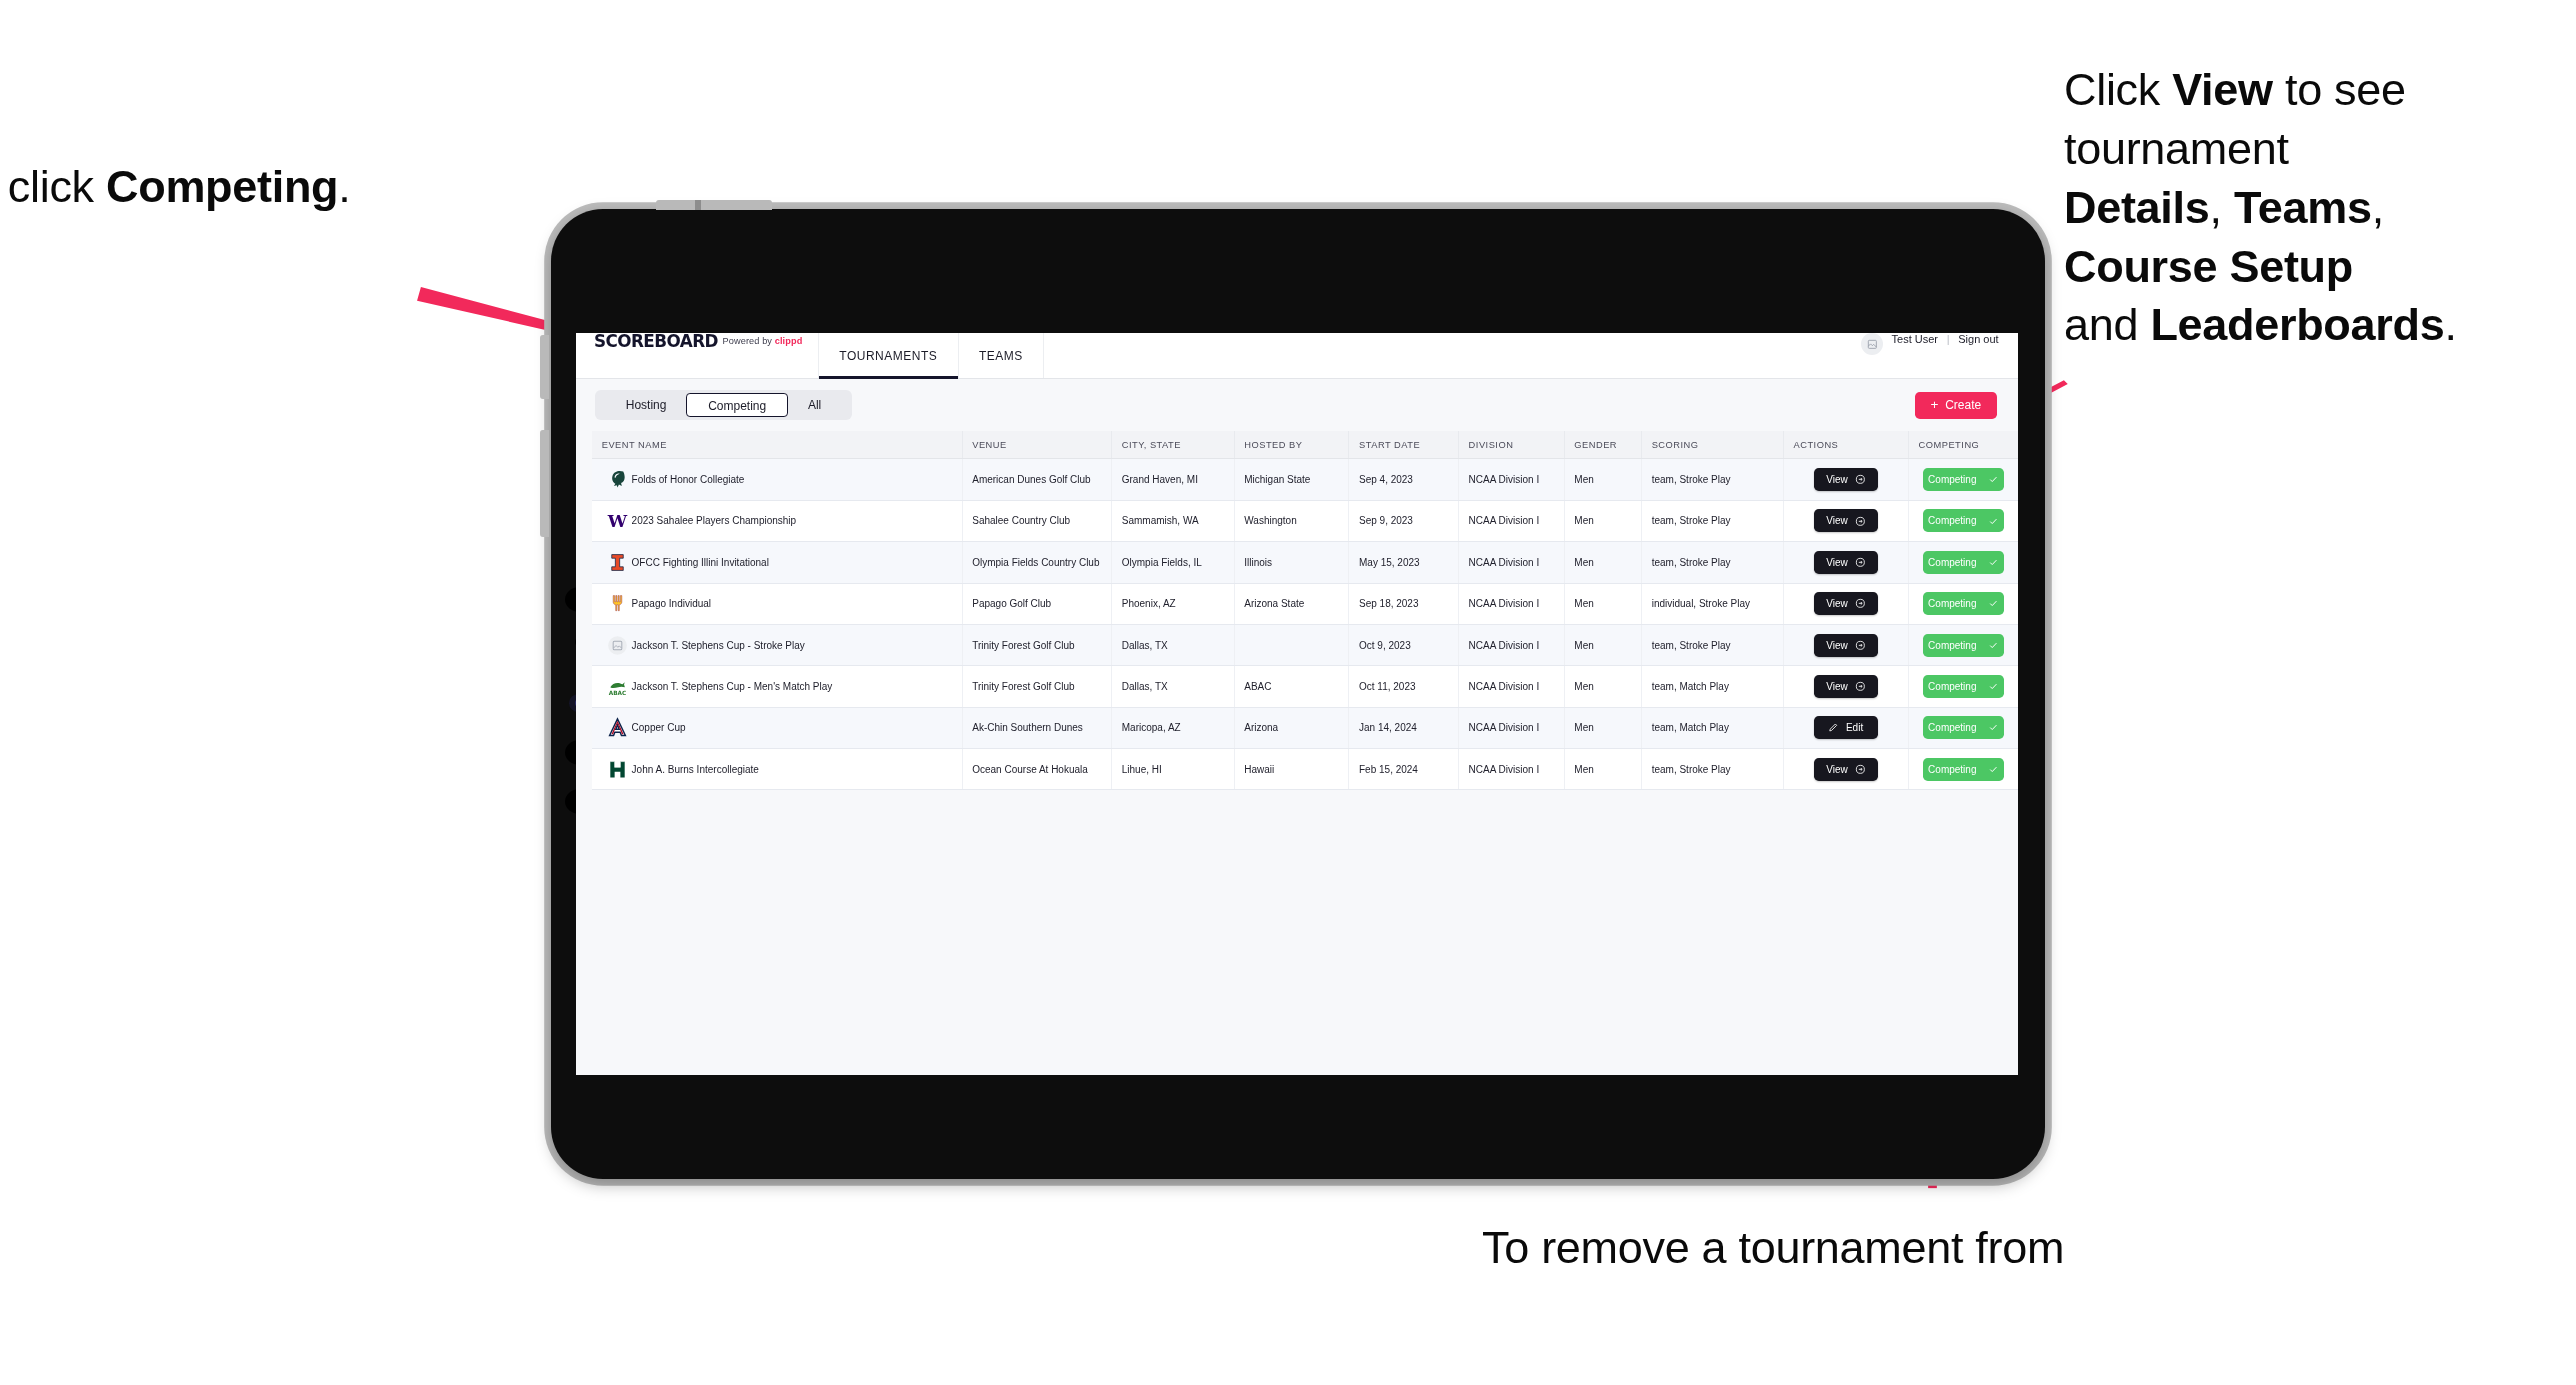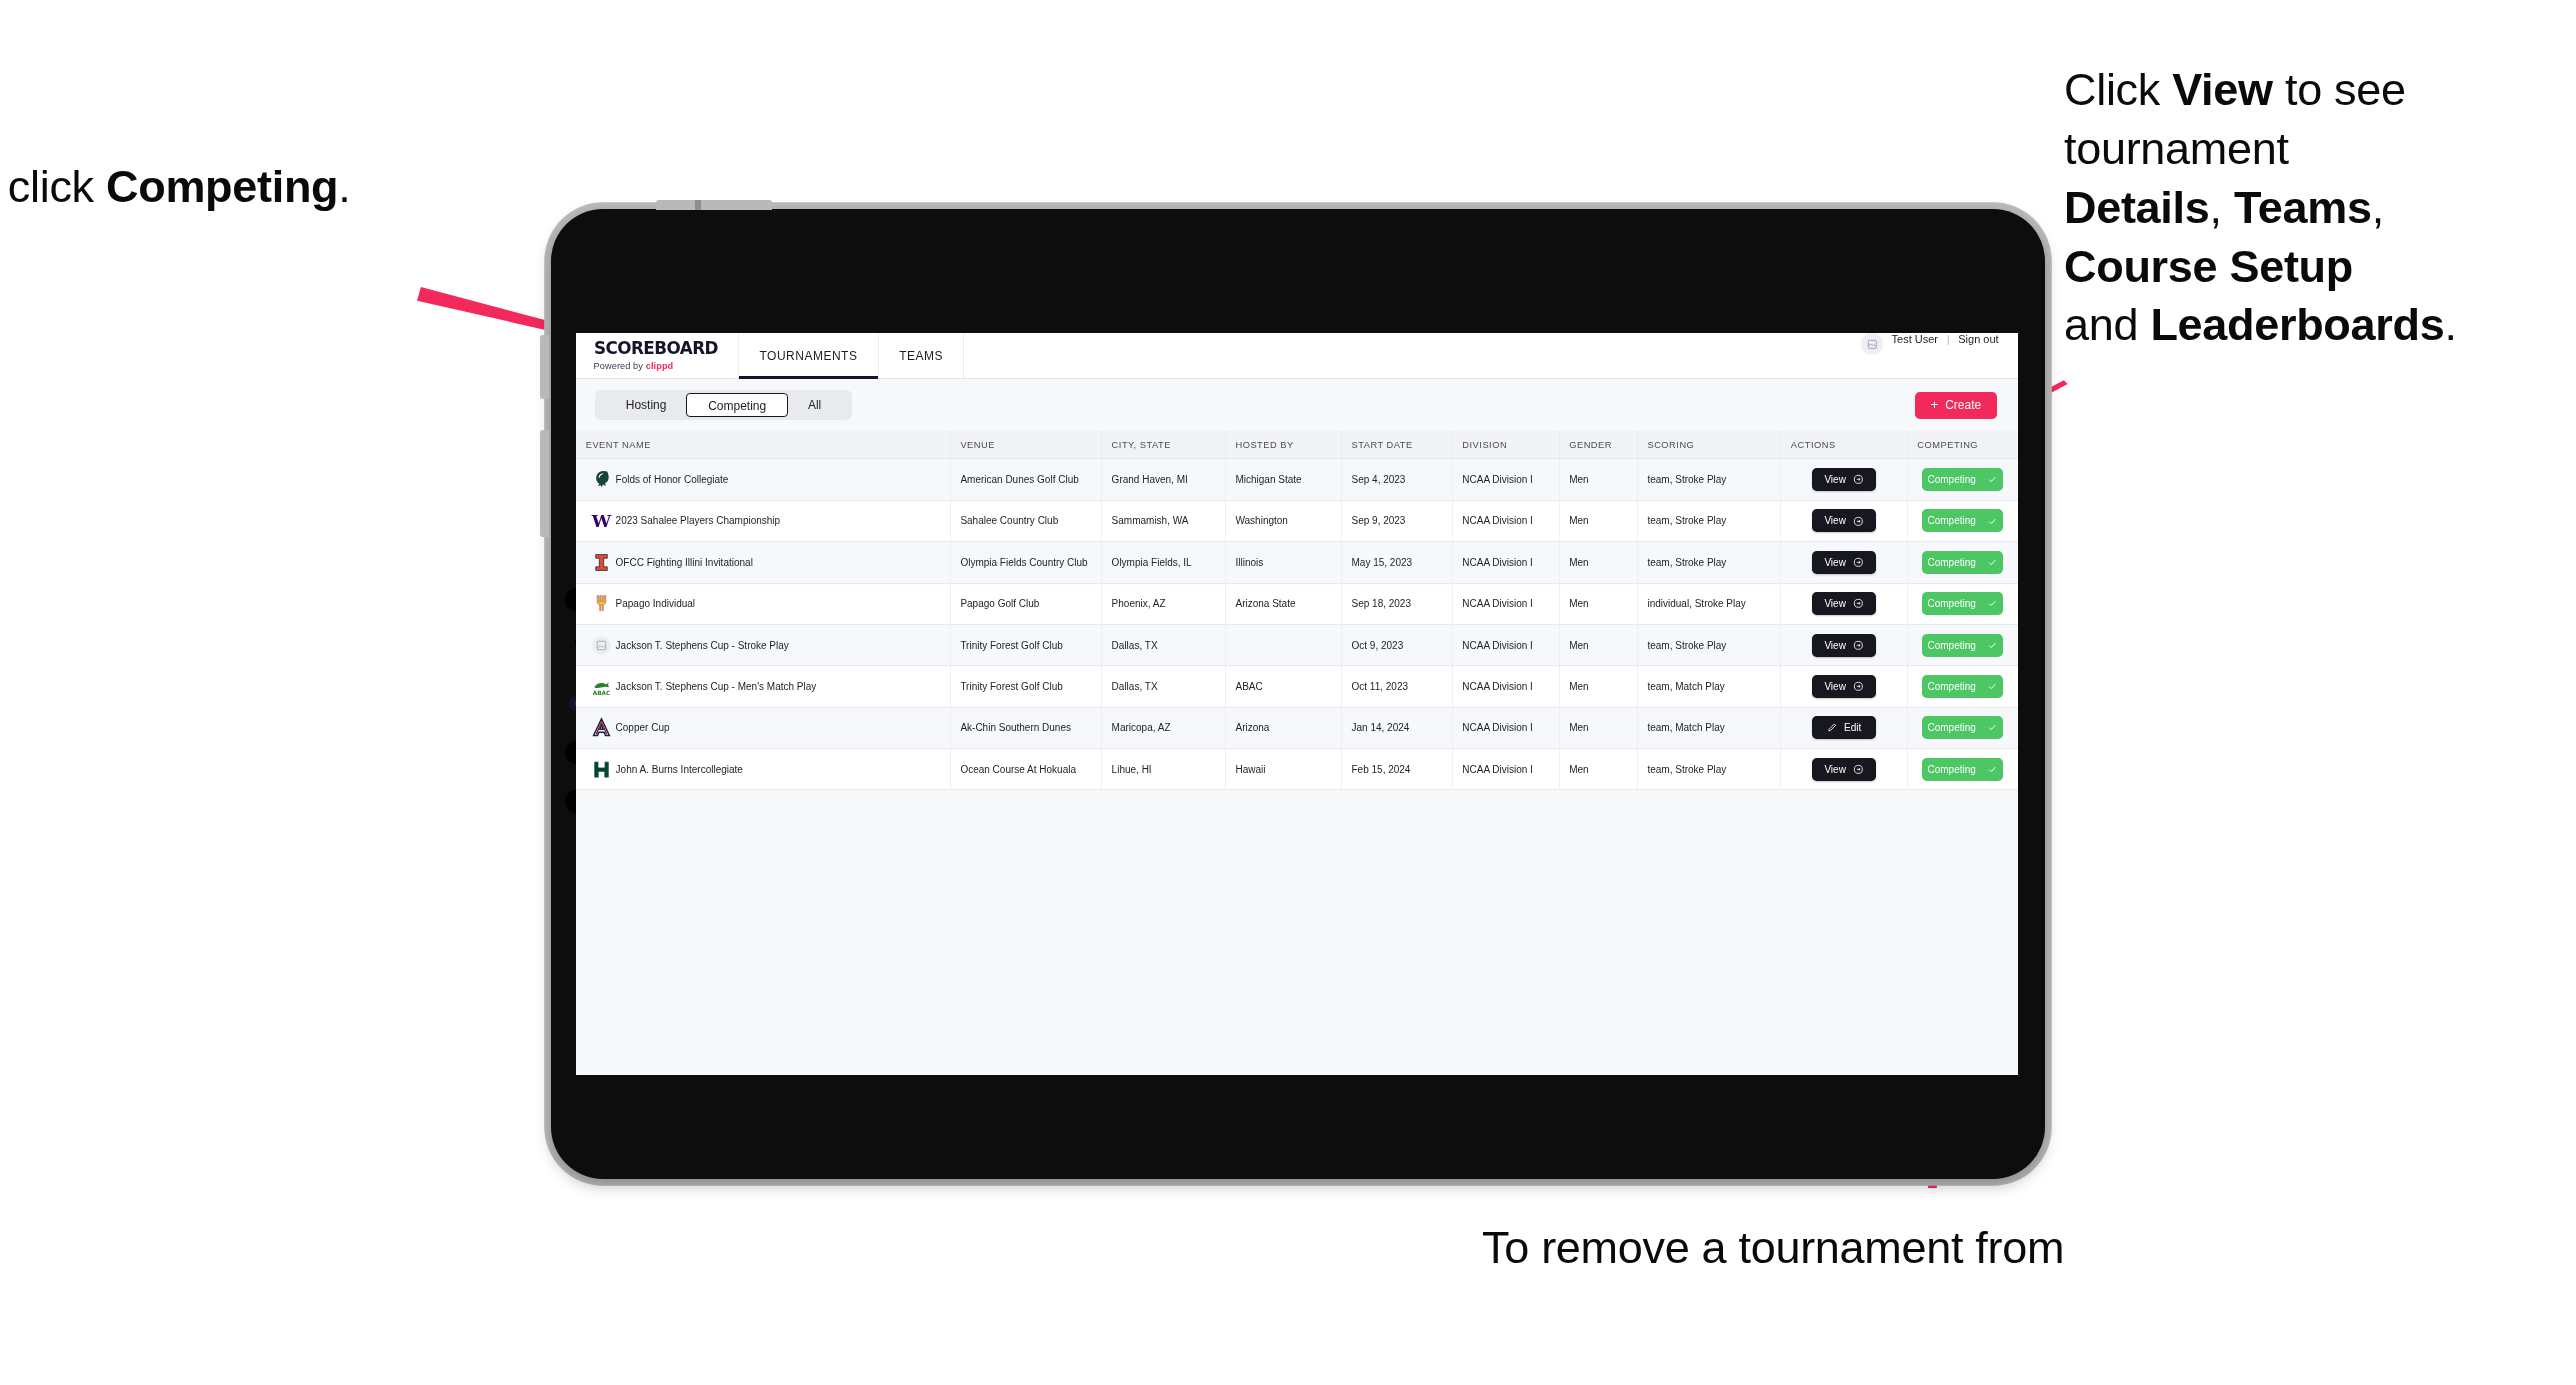--- a/index.html
+++ b/index.html
@@ -56,21 +56,21 @@
     position: absolute; left: 25px; top: 124px;
     width: 1442px; height: 742px;
     background: #f7f8fa; overflow: hidden;
   }
 
   
   .app-header {
     height: 46px; background: #ffffff; border-bottom: 1px solid #e3e5e9;
     display: flex; align-items: stretch; position: relative;
   }
-  .brand { display:flex; flex-direction:column; justify-content:center; padding: 0 15.5px 0 17.5px; min-width: 151px; }
+  .brand { display:flex; flex-direction:row; justify-content:center; padding: 0 15.5px 0 17.5px; min-width: 151px; }
   .brand-title {
     font-family: "DejaVu Sans", sans-serif;
     font-weight: 700; font-size: 17.5px; letter-spacing: -0.6px;
     color: #14142b; line-height: 1; transform: scaleX(.96); transform-origin: left center;
   }
   .brand-sub { font-size: 9.2px; color: #3c3c4c; margin-top: 2.9px; letter-spacing: 0.1px; }
   .brand-sub em { font-style: normal; color: #f2295b; font-weight: 600; }
   .navtabs { display: flex; align-items: stretch; }
   .navtab {
     display:flex; align-items:center; padding: 0 20.4px; font-size: 12px;
@@ -98,21 +98,21 @@
   .seg { font-size: 12px; color: #1c1c28; padding: 0 19.4px; line-height: 24px; height: 24px; border-radius: 3.9px; }
   .seg.active { background: #ffffff; border: 1.6px solid #14142b; font-weight: 400; padding: 0 21.3px; }
   .bar-spacer { flex: 1; }
   .create-btn {
     background: #f2295b; color: #fff; font-size: 12px; border-radius: 4.8px;
     padding: 0 15.5px; height: 27px; display:flex; align-items:center; gap: 6.8px;
   }
   .create-plus { font-size: 13.6px; line-height: 1; }
 
   
-  .table-wrap { background: #a21caf; }
+  .table-wrap { background: #a21caf; margin-left: 16px; }
   table { width: 100%; border-collapse: collapse; table-layout: fixed; }
   thead th {
     background: #f2f3f6; text-align: left; font-size: 9.3px; letter-spacing: 0.5px;
     color: #4a4a58; font-weight: 400; padding: 8.7px 9.7px; height: 27px;
     border-bottom: 1px solid #e3e5e9; border-right: 1px solid #e8eaee; white-space: nowrap;
   }
   thead th:last-child { border-right: none; }
   tbody td {
     font-size: 10px; color: #22222e; padding: 8.7px 9.7px; vertical-align: middle;
     border-bottom: 1px solid #e6e9ef; border-right: 1px solid #eef0f4; line-height: 1.3;

